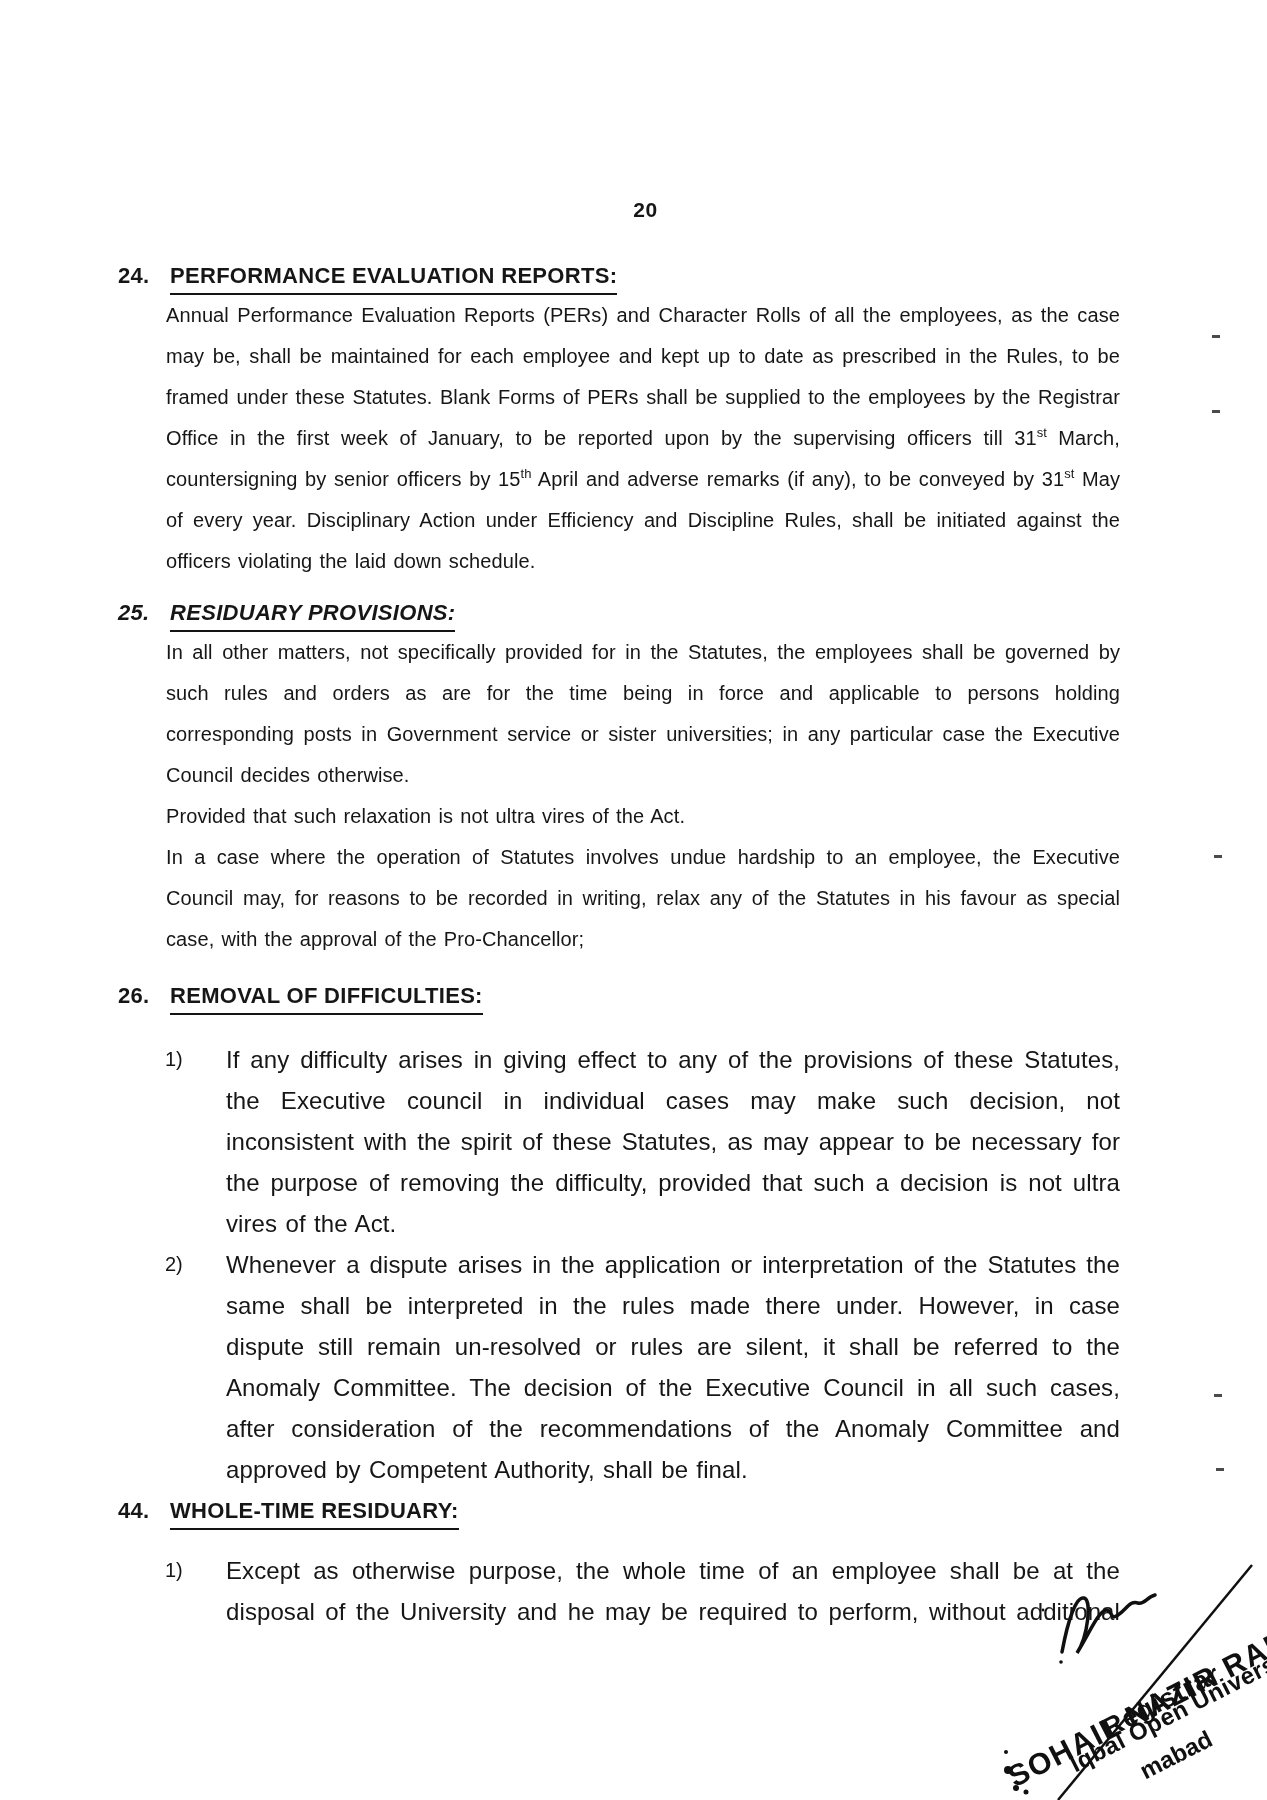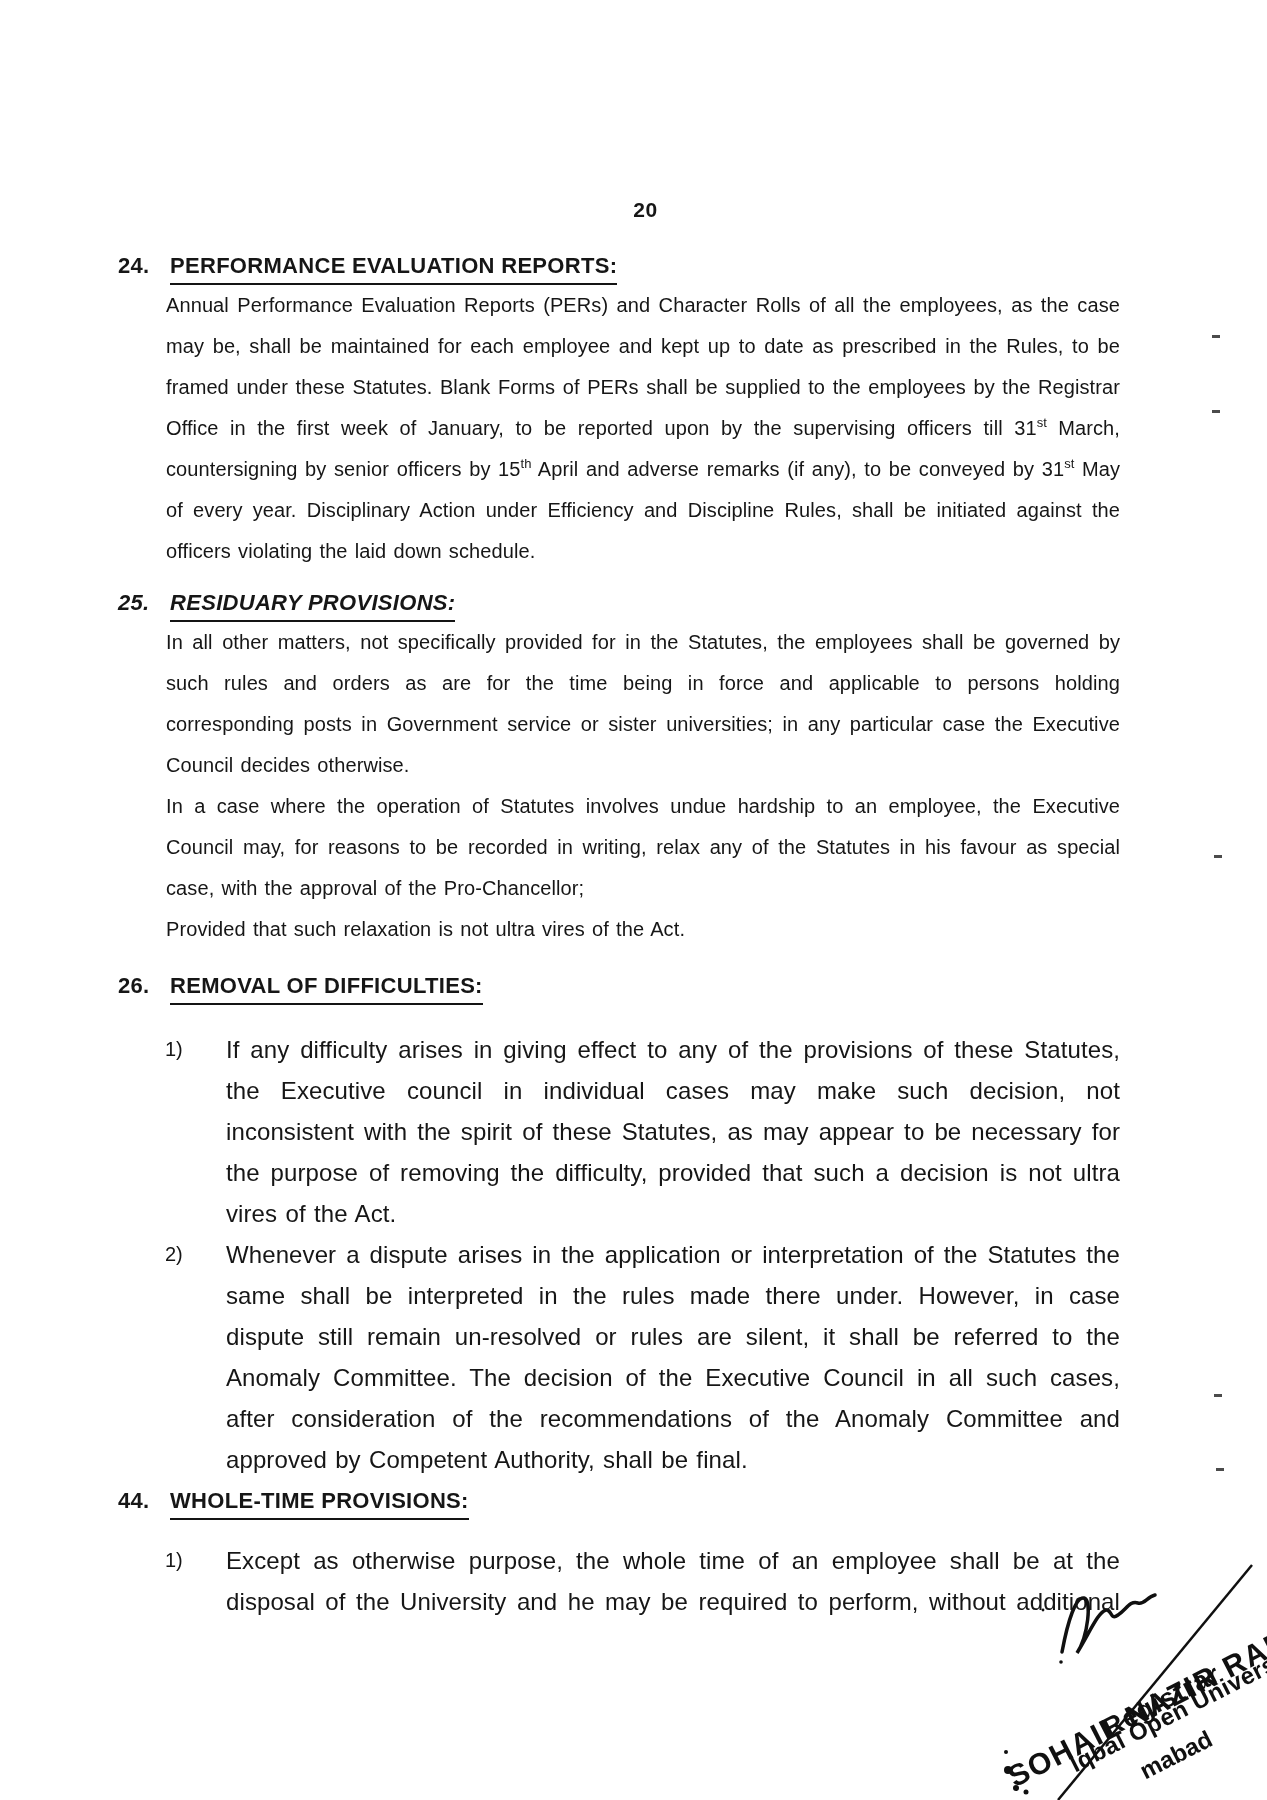--- a/index.html
+++ b/index.html
@@ -27,21 +27,21 @@
     font-size:22px;font-weight:bold;
     letter-spacing:.3px;
     white-space:nowrap;
   }
   .sec-num{display:inline-block;width:52px;}
   .sec-title{
     display:inline-block;
     border-bottom:2.5px solid #141414;
     padding-bottom:2px;
   }
-  .h24{margin-top:27px;}
+  .h24{margin-top:37px;}
   .h25{margin-top:16px;font-style:italic;}
   .h26{margin-top:21px;}
   .h27{margin-top:6px;}
   p.body{
     margin:0 0 0 166px;
     width:954px;
     font-size:20px;
     line-height:41px;
     text-align:justify;
     letter-spacing:.1px;
@@ -133,41 +133,41 @@
       <span class="sec-num">24.</span><span class="sec-title">PERFORMANCE EVALUATION REPORTS:</span>
     </div>
     <p class="body p24"><span>Annual Performance Evaluation Reports (PERs) and Character Rolls of all the employees, as the case may be, shall be maintained for each employee and kept up to date as prescribed in the Rules, to be framed under these Statutes. Blank Forms of PERs shall be supplied to the employees by the Registrar Office in the first week of January, to be reported upon by the supervising officers till 31</span><sup>st</sup><span> March, countersigning by senior officers by 15</span><sup>th</sup><span> April and adverse remarks (if any), to be conveyed by 31</span><sup>st</sup><span> May of every year. Disciplinary Action under Efficiency and Discipline Rules, shall be initiated against the officers violating the laid down schedule.</span></p>
   </section>
 
   <section>
     <div class="sec-head h25">
       <span class="sec-num">25.</span><span class="sec-title">RESIDUARY PROVISIONS:</span>
     </div>
     <p class="body p25a">In all other matters, not specifically provided for in the Statutes, the employees shall be governed by such rules and orders as are for the time being in force and applicable to persons holding corresponding posts in Government service or sister universities; in any particular case the Executive Council decides otherwise.</p>
+    <p class="body p25c">Provided that such relaxation is not ultra vires of the Act.</p>
     <p class="body p25b">In a case where the operation of Statutes involves undue hardship to an employee, the Executive Council may, for reasons to be recorded in writing, relax any of the Statutes in his favour as special case, with the approval of the Pro-Chancellor;</p>
-    <p class="body p25c">Provided that such relaxation is not ultra vires of the Act.</p>
   </section>
 
   <section>
     <div class="sec-head h26">
       <span class="sec-num">26.</span><span class="sec-title">REMOVAL OF DIFFICULTIES:</span>
     </div>
     <div class="item i26a">
       <span class="item-num">1)</span>
       <span class="item-text">If any difficulty arises in giving effect to any of the provisions of these Statutes, the Executive council in individual cases may make such decision, not inconsistent with the spirit of these Statutes, as may appear to be necessary for the purpose of removing the difficulty, provided that such a decision is not ultra vires of the Act.</span>
     </div>
     <div class="item i26b">
       <span class="item-num">2)</span>
       <span class="item-text">Whenever a dispute arises in the application or interpretation of the Statutes the same shall be interpreted in the rules made there under. However, in case dispute still remain un-resolved or rules are silent, it shall be referred to the Anomaly Committee. The decision of the Executive Council in all such cases, after consideration of the recommendations of the Anomaly Committee and approved by Competent Authority, shall be final.</span>
     </div>
   </section>
 
   <section>
     <div class="sec-head h27">
-      <span class="sec-num">44.</span><span class="sec-title">WHOLE-TIME PROVISIONS:</span>
+      <span class="sec-num">44.</span><span class="sec-title">WHOLE-TIME RESIDUARY:</span>
     </div>
     <div class="item i27a">
       <span class="item-num">1)</span>
       <span class="item-text">Except as otherwise purpose, the whole time of an employee shall be at the disposal of the University and he may be required to perform, without additional</span>
     </div>
   </section>
 
   <div class="margin-mark" style="left:1212px;top:335px;"></div>
   <div class="margin-mark" style="left:1212px;top:410px;"></div>
   <div class="margin-mark" style="left:1214px;top:855px;"></div>

